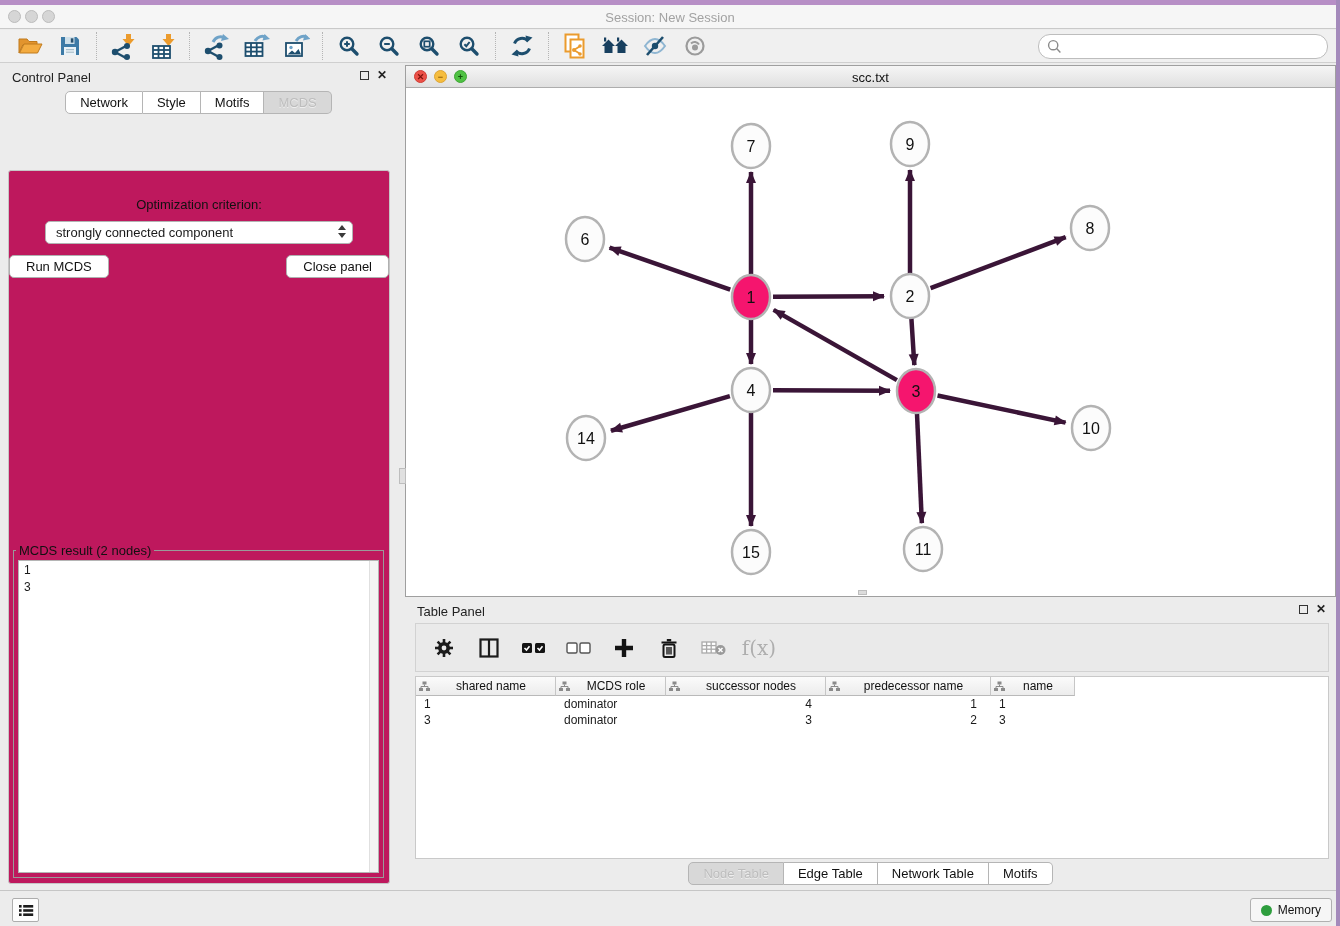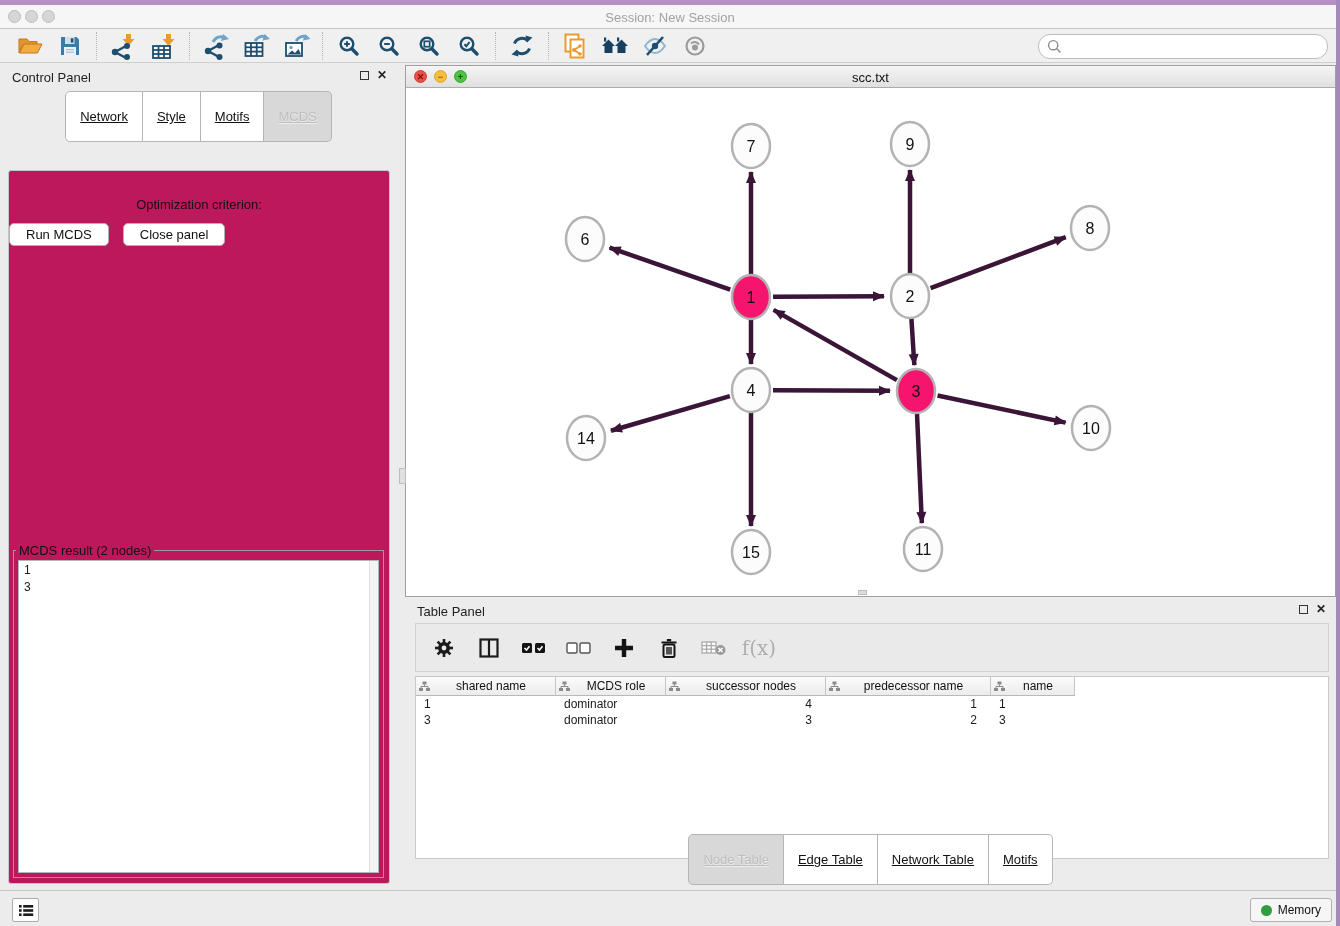--- a/index.html
+++ b/index.html
@@ -21,31 +21,31 @@
   .searchbox input { border:none; outline:none; flex:1; font-size:12px; background:transparent; margin-left:5px; font-family:"Liberation Sans",sans-serif; }
 
   
   .control-panel { position:absolute; left:0; top:63px; width:397px; height:827px; background:#ececec; }
   .panel-head { position:relative; height:28px; }
   .panel-title { position:absolute; left:12px; top:7px; font-size:13px; color:#222; }
   .panel-icons { position:absolute; right:10px; top:7px; display:flex; gap:8px; align-items:center; }
   .float-ico { width:9px; height:9px; border:1.5px solid #333; display:inline-block; }
   .close-ico { font-size:12px; font-weight:bold; color:#222; line-height:11px; }
   .seg-row { display:flex; justify-content:center; position:relative; z-index:3; }
-  .seg-tab { font-size:13px; padding:17px 14px; background:#fff; border:1px solid #b5b5b5; border-left:none; color:#111;text-decoration:underline; }
+  .seg-tab { font-size:13px; padding:3px 14px; background:#fff; border:1px solid #b5b5b5; border-left:none; color:#111; }
   .seg-tab:first-child { border-left:1px solid #b5b5b5; border-radius:5px 0 0 5px; }
   .seg-tab:last-child { border-radius:0 5px 5px 0; }
   .seg-tab.seg-selected { background:#d8d8d8; color:#bdbdbd; text-shadow:0 1px 0 #eee; }
   .cp-inner { position:absolute; left:8px; right:7px; top:107px; bottom:6px; background:#be185d; border:1px solid #c6c6c6; border-radius:3px; }
   .opt-label { text-align:center; margin-top:26px; font-size:13px; color:#111; }
   .dropdown { position:relative; margin:9px 36px 0 36px; height:23px; background:#fff; border:1px solid #b3b3b3; border-radius:5px; display:flex; align-items:center; padding-left:10px; font-size:13px; }
   .dd-stepper { position:absolute; right:6px; top:3px; display:flex; flex-direction:column; gap:3px; align-items:center; }
   .dd-up { width:0; height:0; border-left:4px solid transparent; border-right:4px solid transparent; border-bottom:5px solid #3a3a3a; }
   .dd-down { width:0; height:0; border-left:4px solid transparent; border-right:4px solid transparent; border-top:5px solid #3a3a3a; }
-  .btn-row { display:flex; justify-content:flex-start; gap:14px; margin-top:11px; }
+  .btn-row { display:flex; justify-content:space-between; gap:14px; margin-top:11px; }
   .mac-btn { font-size:13px; padding:3px 16px; background:#fff; border:1px solid #b0b0b0; border-radius:5px; color:#111; font-family:"Liberation Sans",sans-serif; }
   .result-box { position:absolute; left:4px; right:5px; top:372px; bottom:5px; border:1px solid #9a9a9a; background:transparent; }
   .result-box legend { font-size:13px; padding:0 3px; margin-left:2px; color:#111; }
   .result-area { position:absolute; left:4px; right:4px; top:2px; bottom:4px; background:#fff; border:1px solid #b5b5b5; font-size:12px; line-height:17px; padding:1px 5px; white-space:pre; overflow:hidden; }
   .result-scroll { position:absolute; right:0; top:0; bottom:0; width:9px; background:#f4f4f4; border-left:1px solid #e0e0e0; }
 
   
   .vsplit-grip { position:absolute; left:399px; top:468px; width:7px; height:16px; background:#e0e0e0; border:1px solid #bdbdbd; z-index:5; }
 
   
@@ -261,20 +261,27 @@
     </span>
   </div>
   <div class="seg-row" id="cp-tabs">
       <span class="seg-tab">Network</span>
       <span class="seg-tab">Style</span>
       <span class="seg-tab">Motifs</span>
       <span class="seg-tab seg-selected">MCDS</span>
     </div>
   <div class="cp-inner">
     <div class="opt-label">Optimization criterion:</div>
+    <div class="dropdown">
+      <span>strongly connected component</span>
+      <span class="dd-stepper">
+          <span class="dd-up"></span>
+          <span class="dd-down"></span>
+        </span>
+    </div>
     <div class="btn-row">
       <button class="mac-btn">Run MCDS</button>
       <button class="mac-btn">Close panel</button>
     </div>
     <fieldset class="result-box">
       <legend>MCDS result (2 nodes)</legend>
       <div class="result-area" id="result-area">1
 3
         <div class="result-scroll"></div>
       </div>

